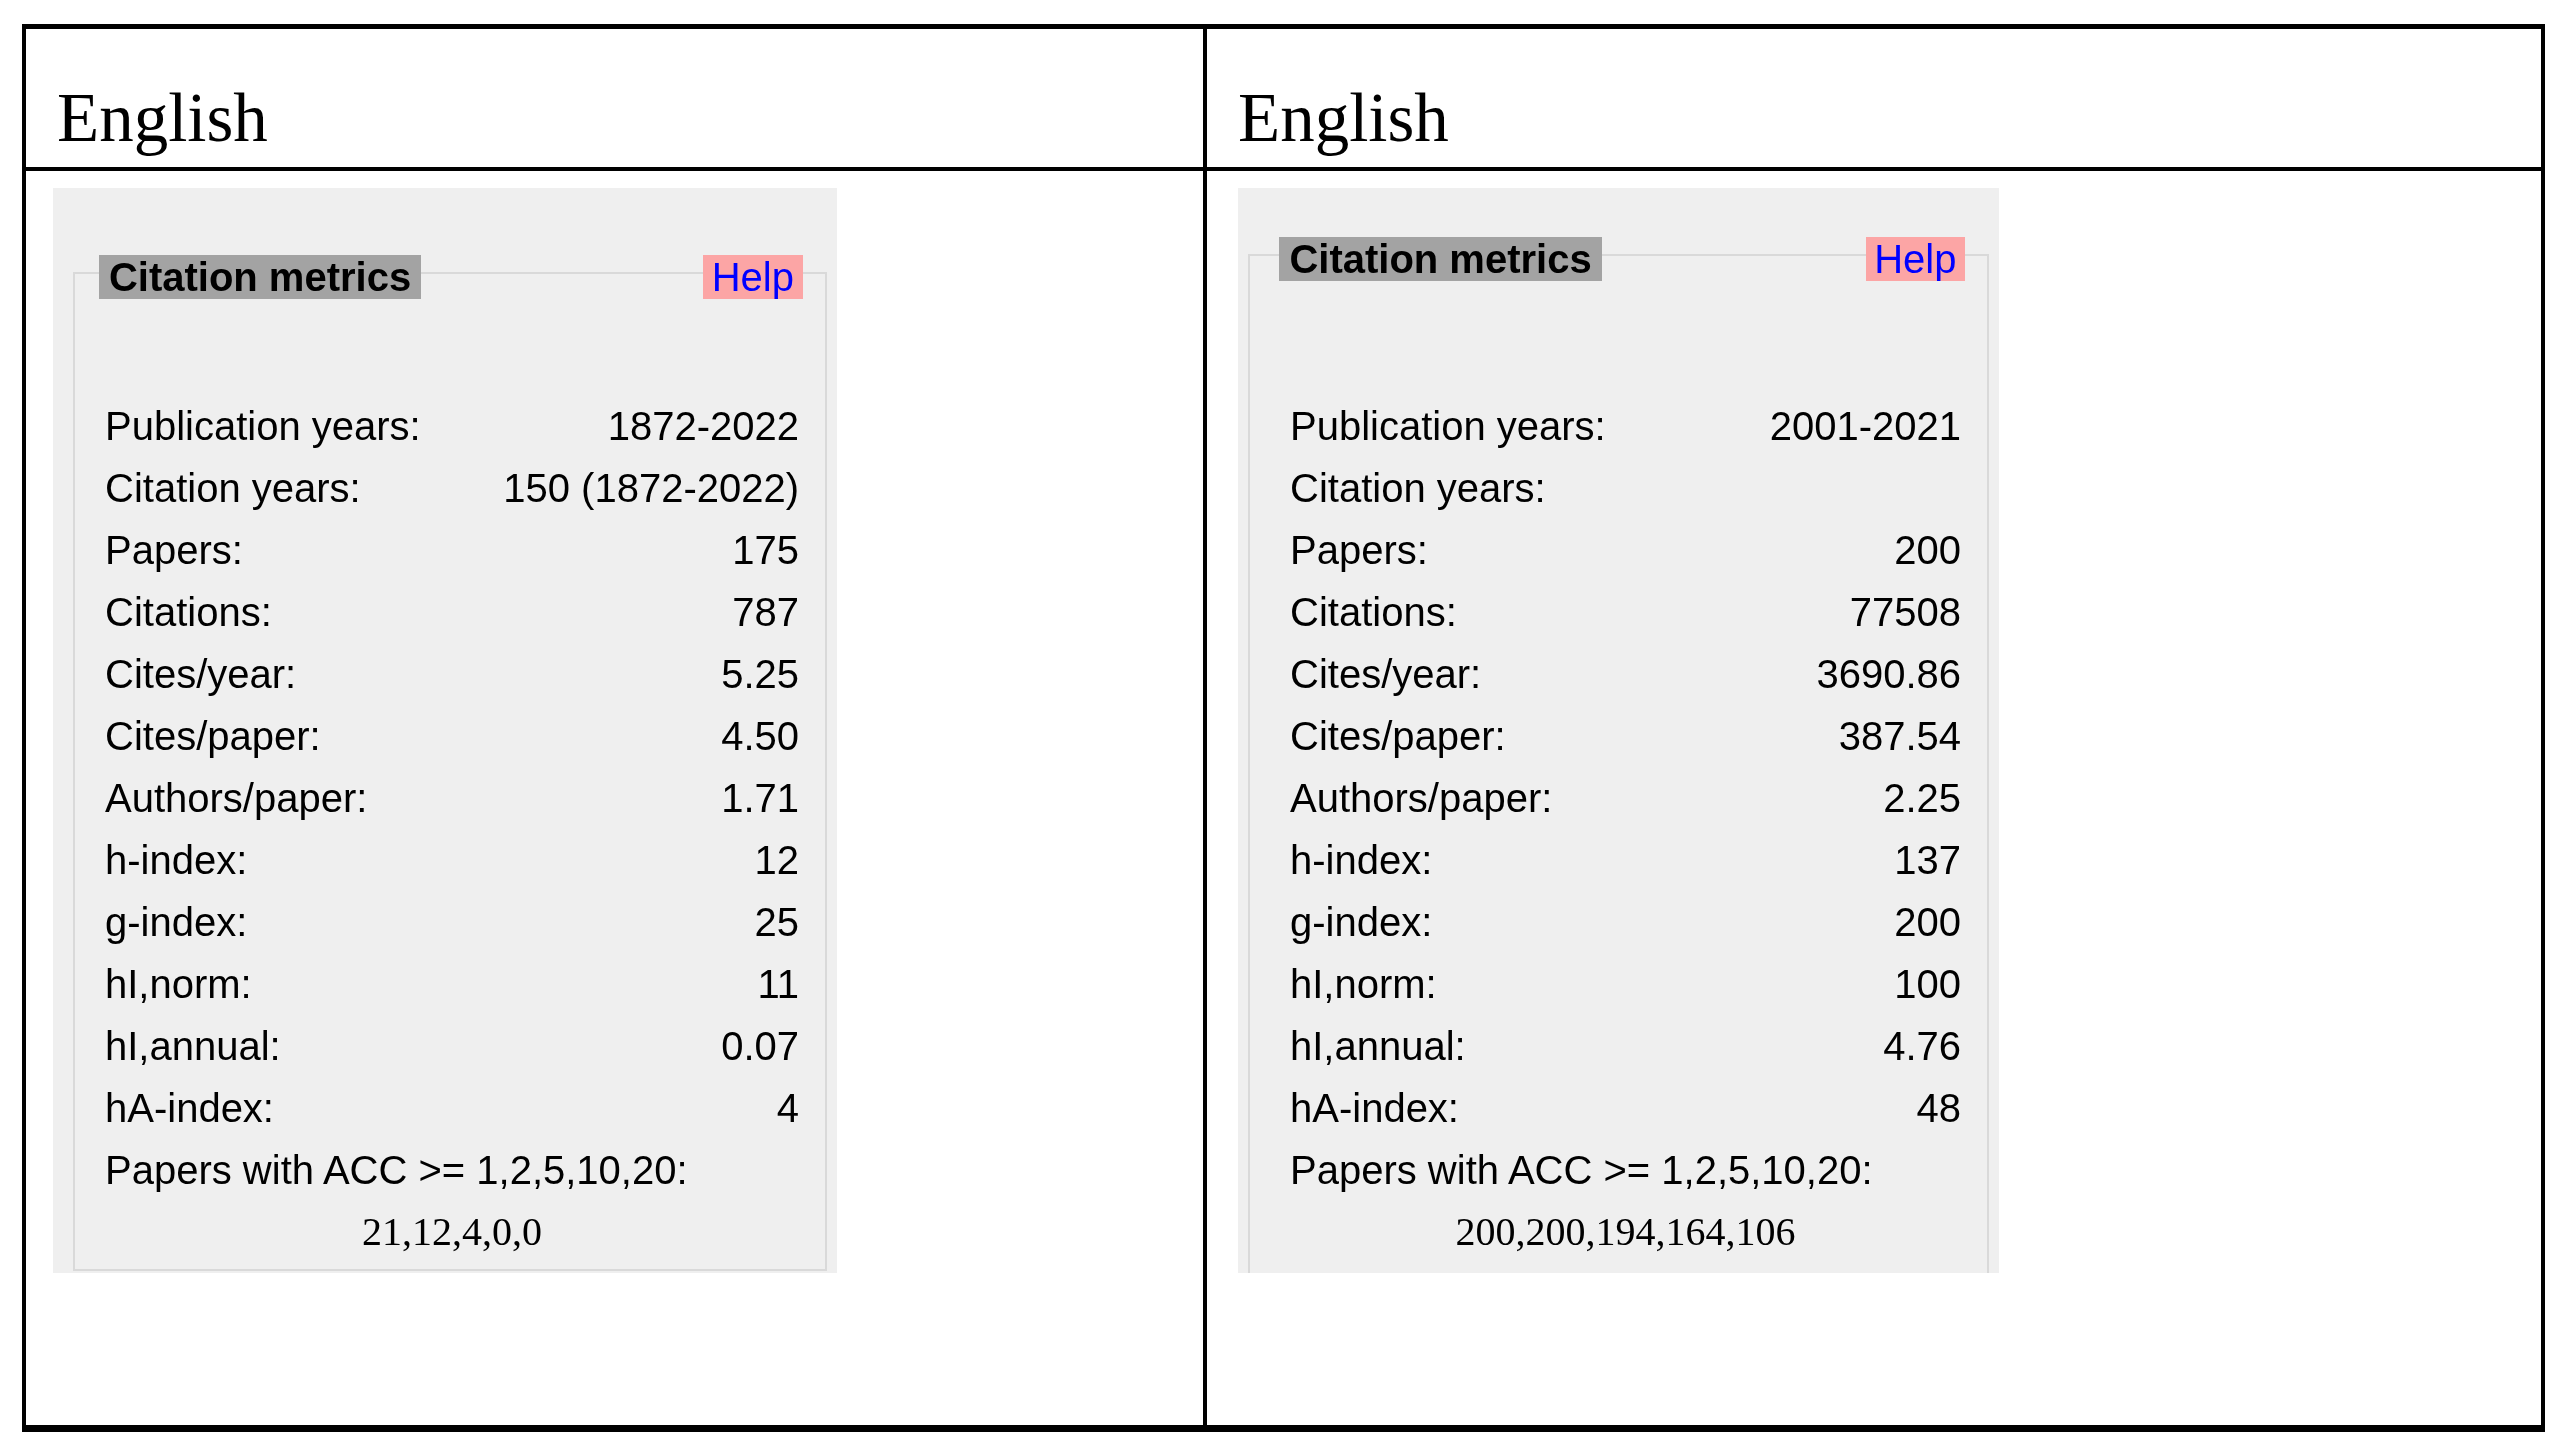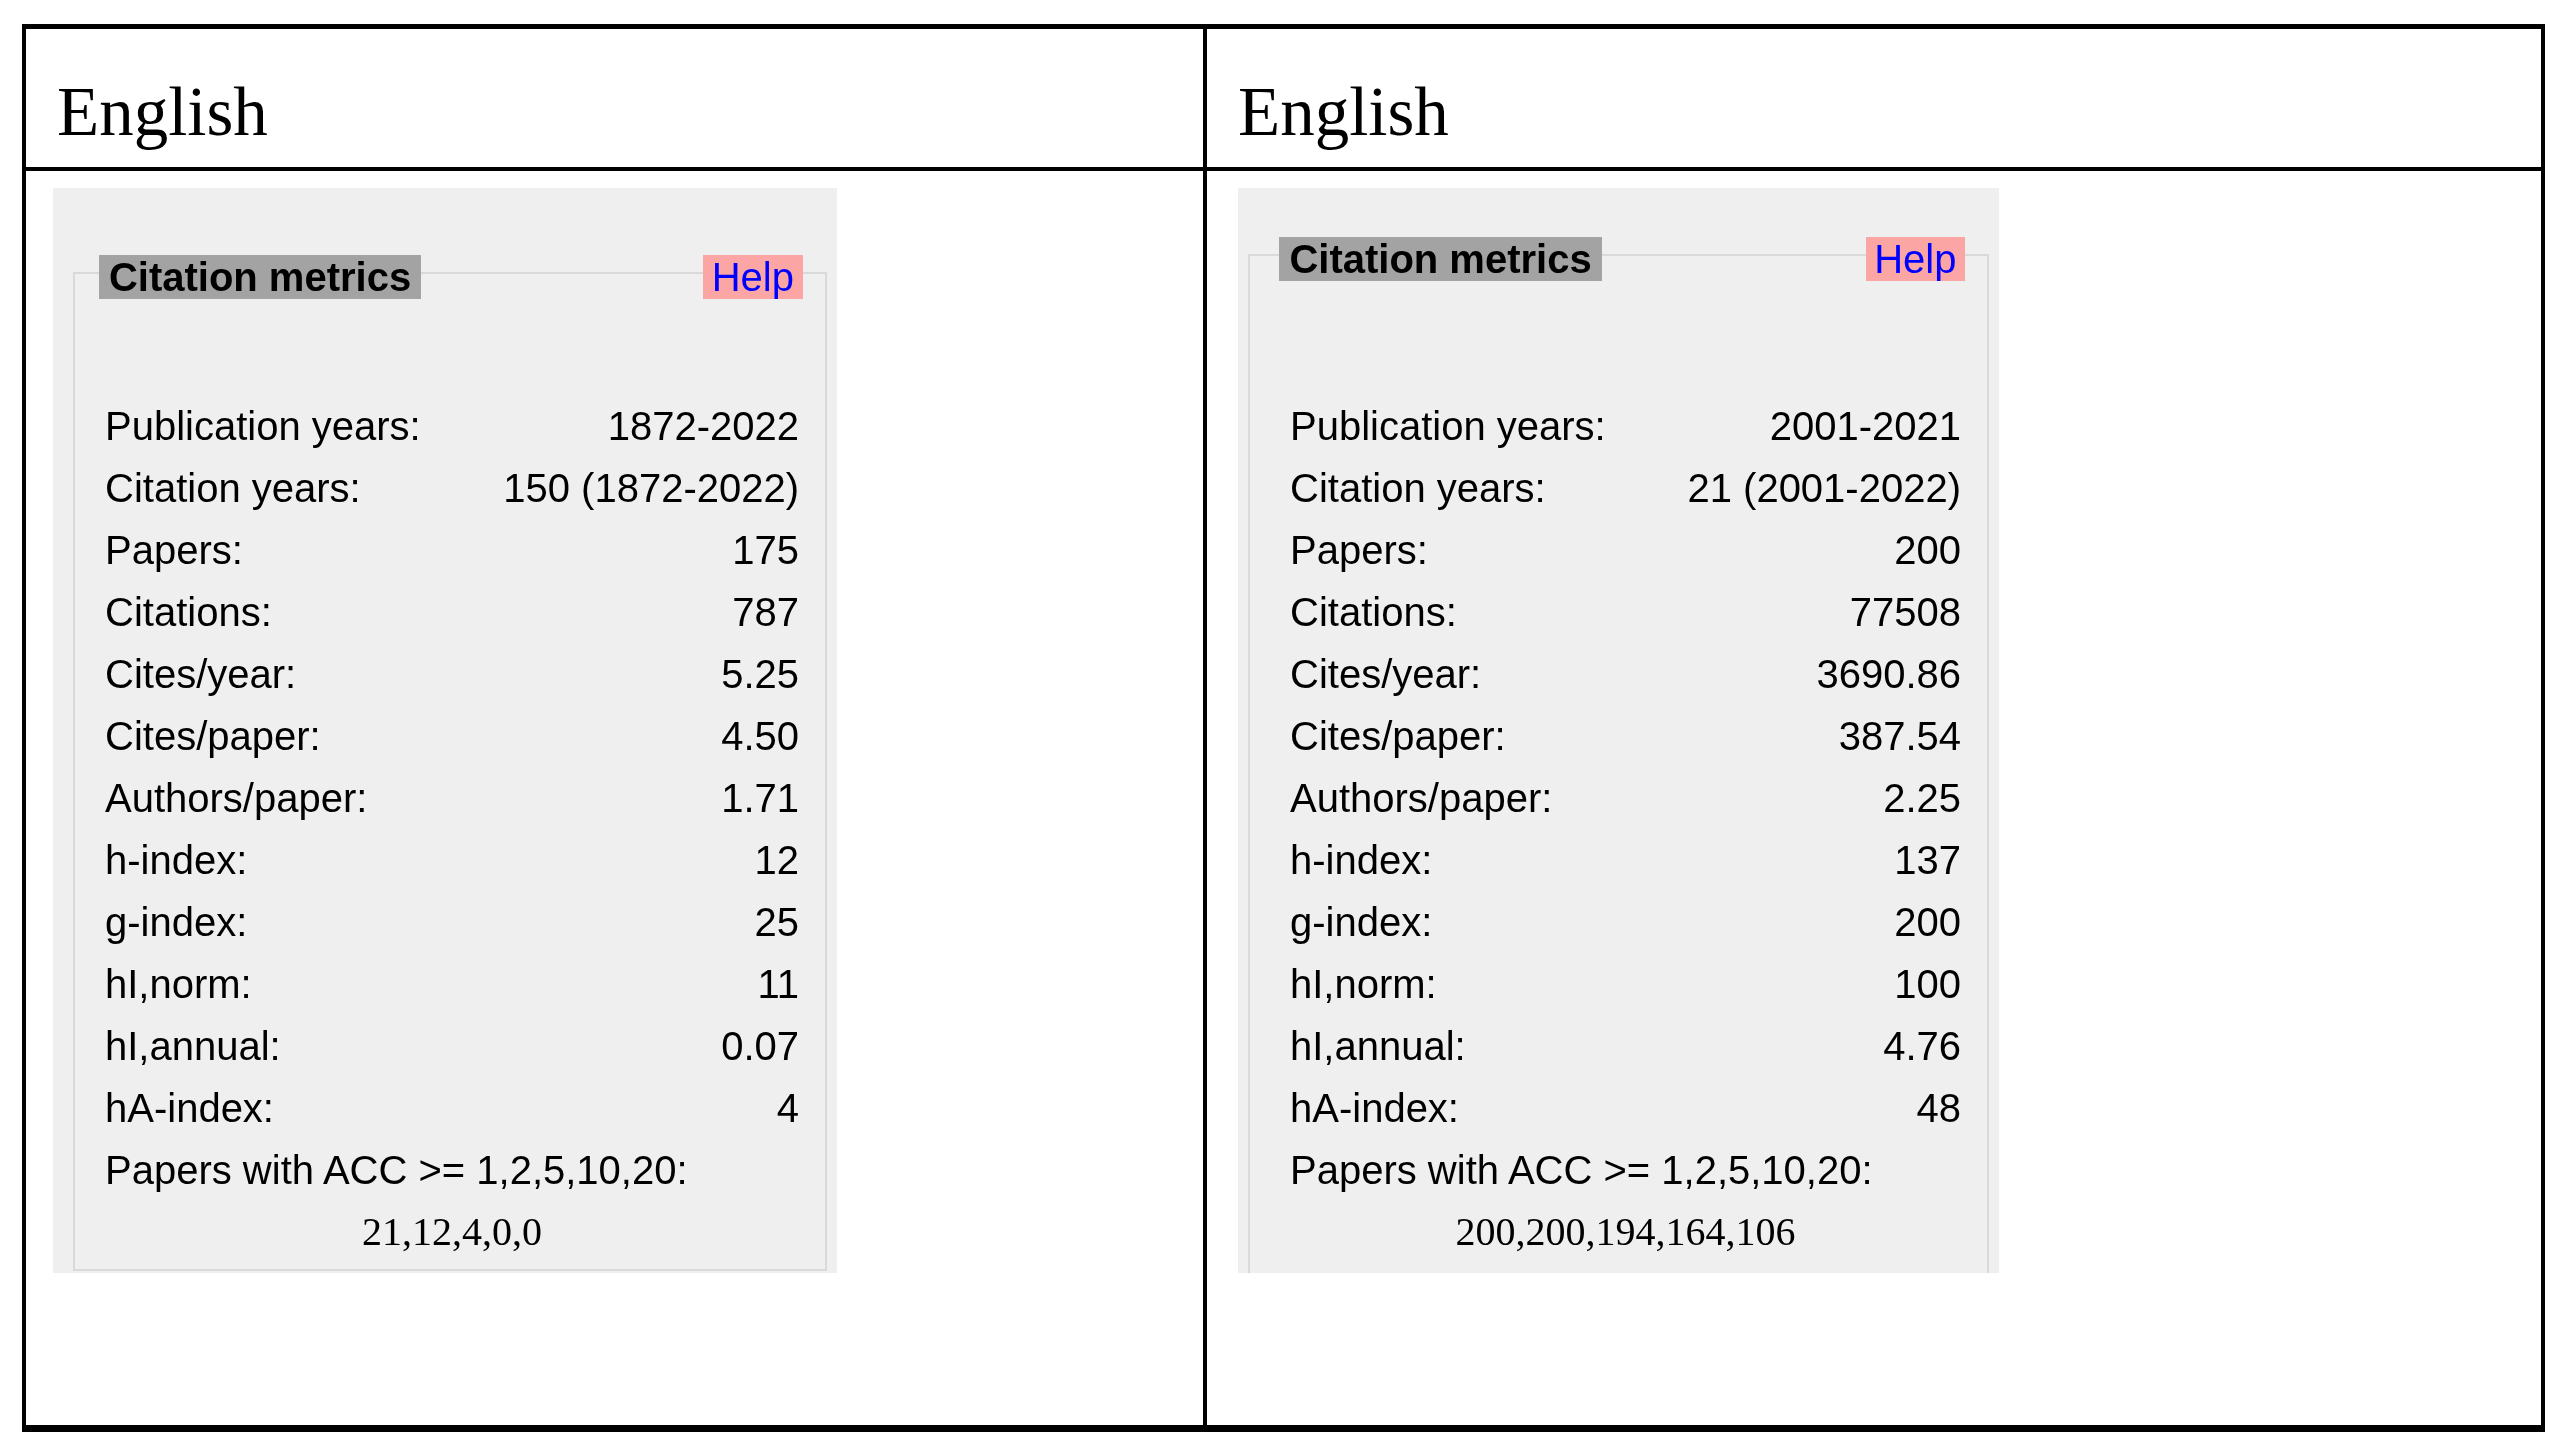--- a/index.html
+++ b/index.html
@@ -1,20 +1,20 @@
 <!DOCTYPE html>
 <html style="font-size:11.6px"><head>
 <meta charset="utf-8">
 <style>
   html,body{margin:0;padding:0;background:#ffffff;}
   .page{position:relative;width:2563px;height:1450px;background:#ffffff;overflow:hidden;
         font-family:"Liberation Sans",sans-serif;}
   .hline,.vline{position:absolute;background:#000000;}
   .serif-text{position:absolute;font-family:"Liberation Serif","DejaVu Serif",serif;
-              font-size:69px;color:#000;white-space:nowrap;}
+              font-size:69px;color:#000;white-space:nowrap;margin-top:6px;}
   .panel{position:absolute;top:188px;height:1085px;background:#efefef;overflow:hidden;}
   .groupbox{position:absolute;border:2.9px solid #d9d9d9;}
   .gb-caption{position:absolute;top:-19px;font-size:40px;font-weight:bold;color:#000;
               background:#a3a3a3;padding:0 10.2px;white-space:nowrap;line-height:44px;}
   .gb-help{position:absolute;top:-19px;right:22px;font-size:40px;color:#0000ff;
            background:#fca5a5;padding:0 8.7px;text-decoration:none;line-height:44px;cursor:pointer;}
   .rows{position:absolute;left:0;top:207px;width:100%;}
   .mrow{position:relative;height:62px;line-height:62px;font-size:40px;color:#000;
         padding:0 38px 0 52px;display:flex;justify-content:space-between;white-space:nowrap;gap:18px;}
   .mrow .lbl{text-align:left;}
@@ -102,21 +102,20 @@
       <span class="gb-caption" style="left:29px;">Citation metrics</span>
       <a class="gb-help">Help</a>
     </div>
     <div class="rows">
         <div class="mrow">
           <span class="lbl">Publication years:</span>
           <span class="val">2001-2021</span>
         </div>
         <div class="mrow">
           <span class="lbl">Citation years:</span>
-          <span class="val">21 (2001-2022)</span>
         </div>
         <div class="mrow">
           <span class="lbl">Papers:</span>
           <span class="val">200</span>
         </div>
         <div class="mrow">
           <span class="lbl">Citations:</span>
           <span class="val">77508</span>
         </div>
         <div class="mrow">

